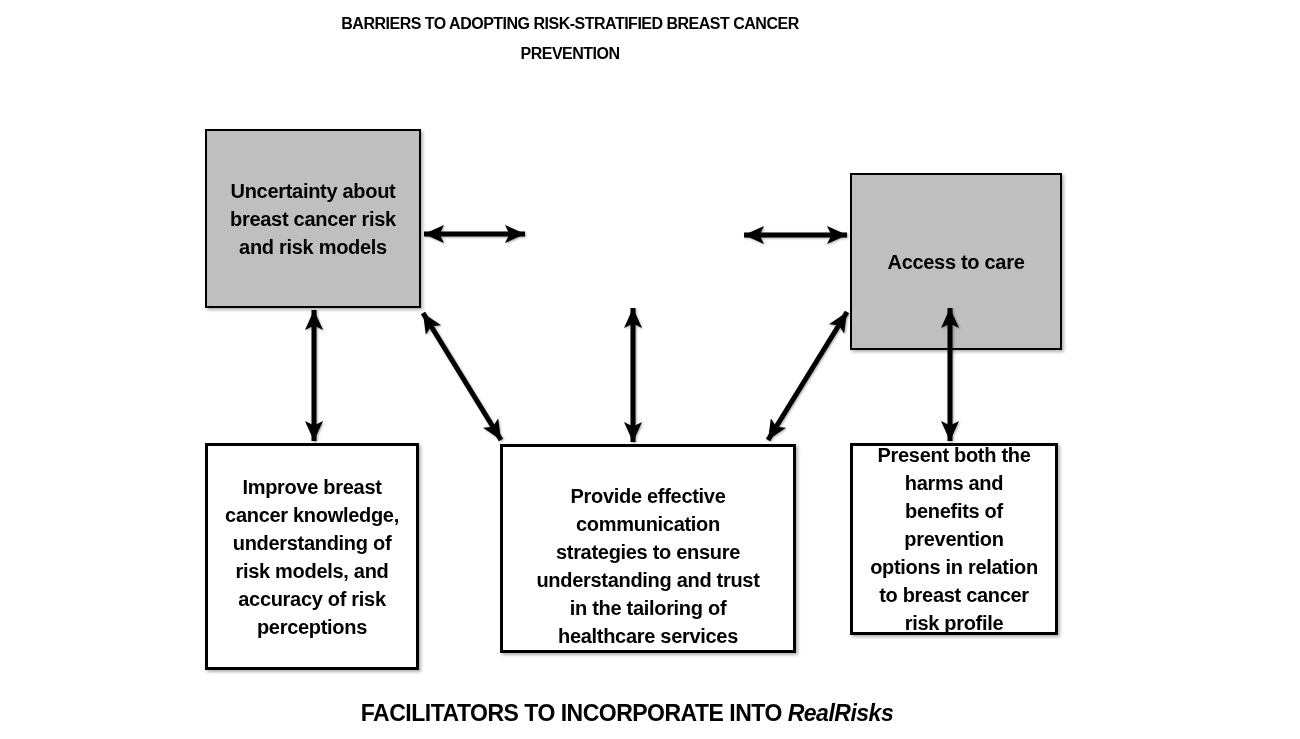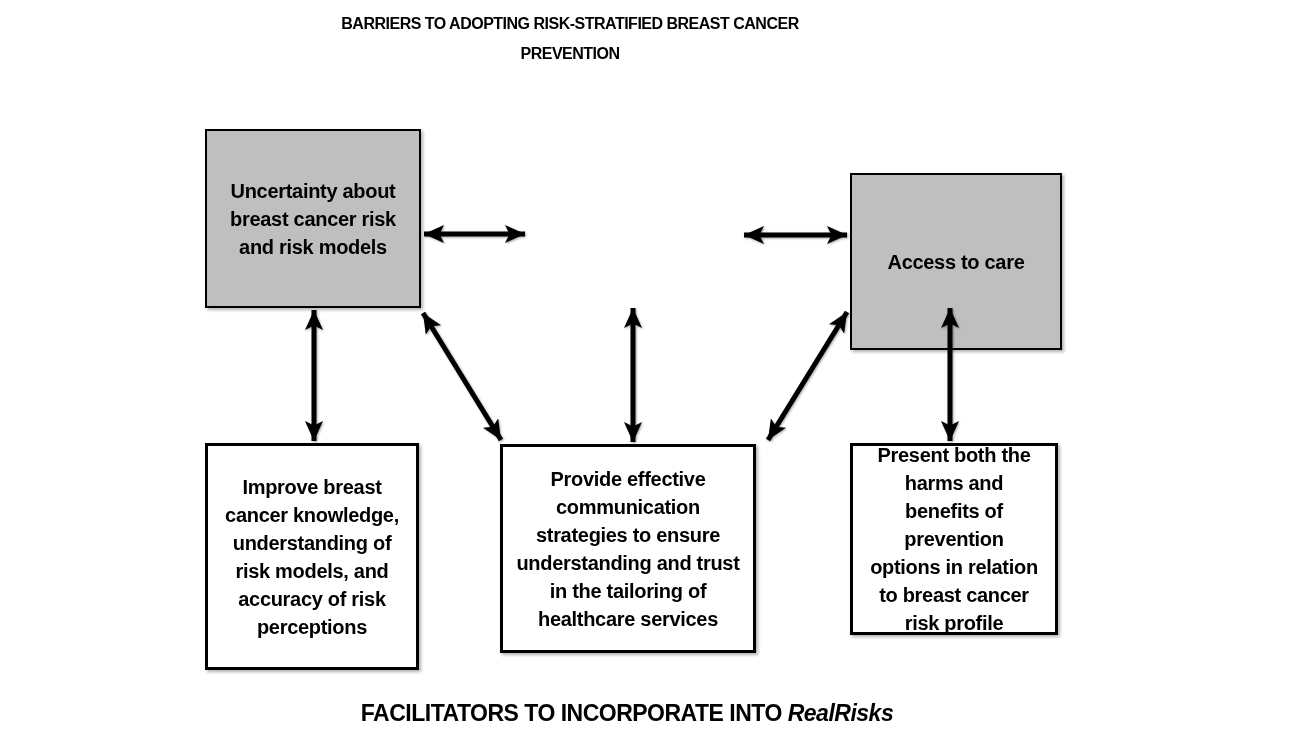--- a/index.html
+++ b/index.html
@@ -46,21 +46,21 @@
     border: 2px solid var(--box-border, #000000);
   }
   .facilitator {
     background: #ffffff;
     border: 3px solid var(--box-border, #000000);
   }
   #b1 { left: 205px; top: 129px; width: 216px; height: 179px; }
   #b2 { left: 528px; top: 128px; width: 213px; height: 177px; }
   #b3 { left: 850px; top: 129px; width: 212px; height: 177px; margin-top: 44px; }
   #f1 { left: 205px; top: 443px; width: 214px; height: 227px; }
-  #f2 { left: 500px; top: 444px; width: 256px; height: 209px; }
+  #f2 { left: 500px; top: 444px; width: 296px; height: 209px; align-items: flex-end; }
   #f3 { left: 850px; top: 443px; width: 208px; height: 192px; }
   .arrow-layer {
     position: absolute;
     left: 0; top: 0;
     width: 1300px;
     height: 739px;
     pointer-events: none;
   }
   .arrow {
     stroke: var(--arrow, #000000);

